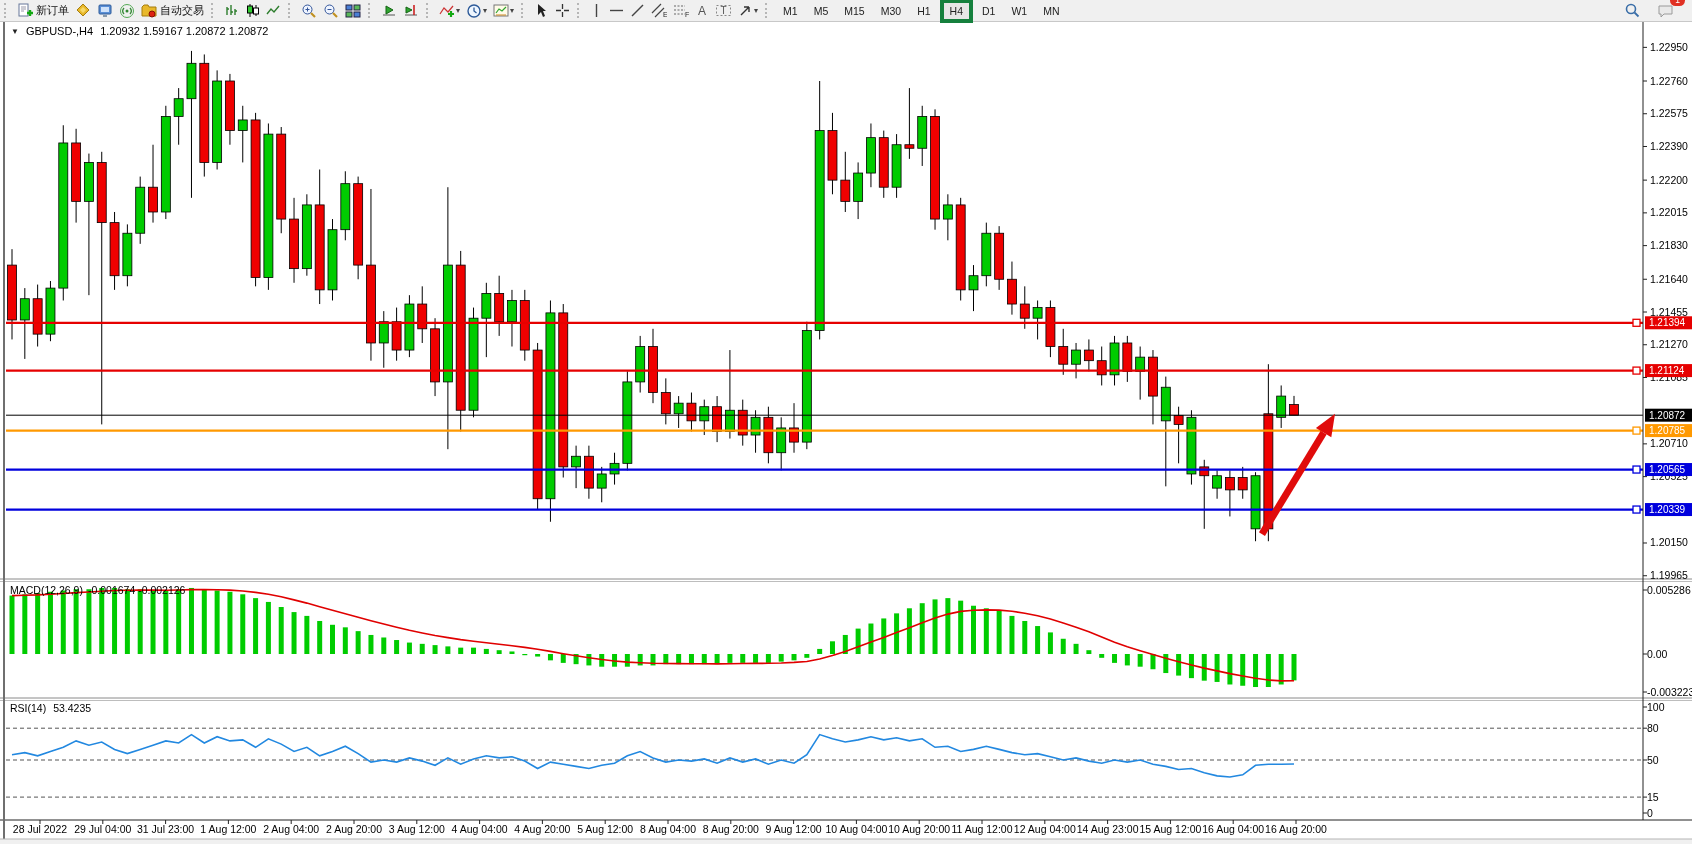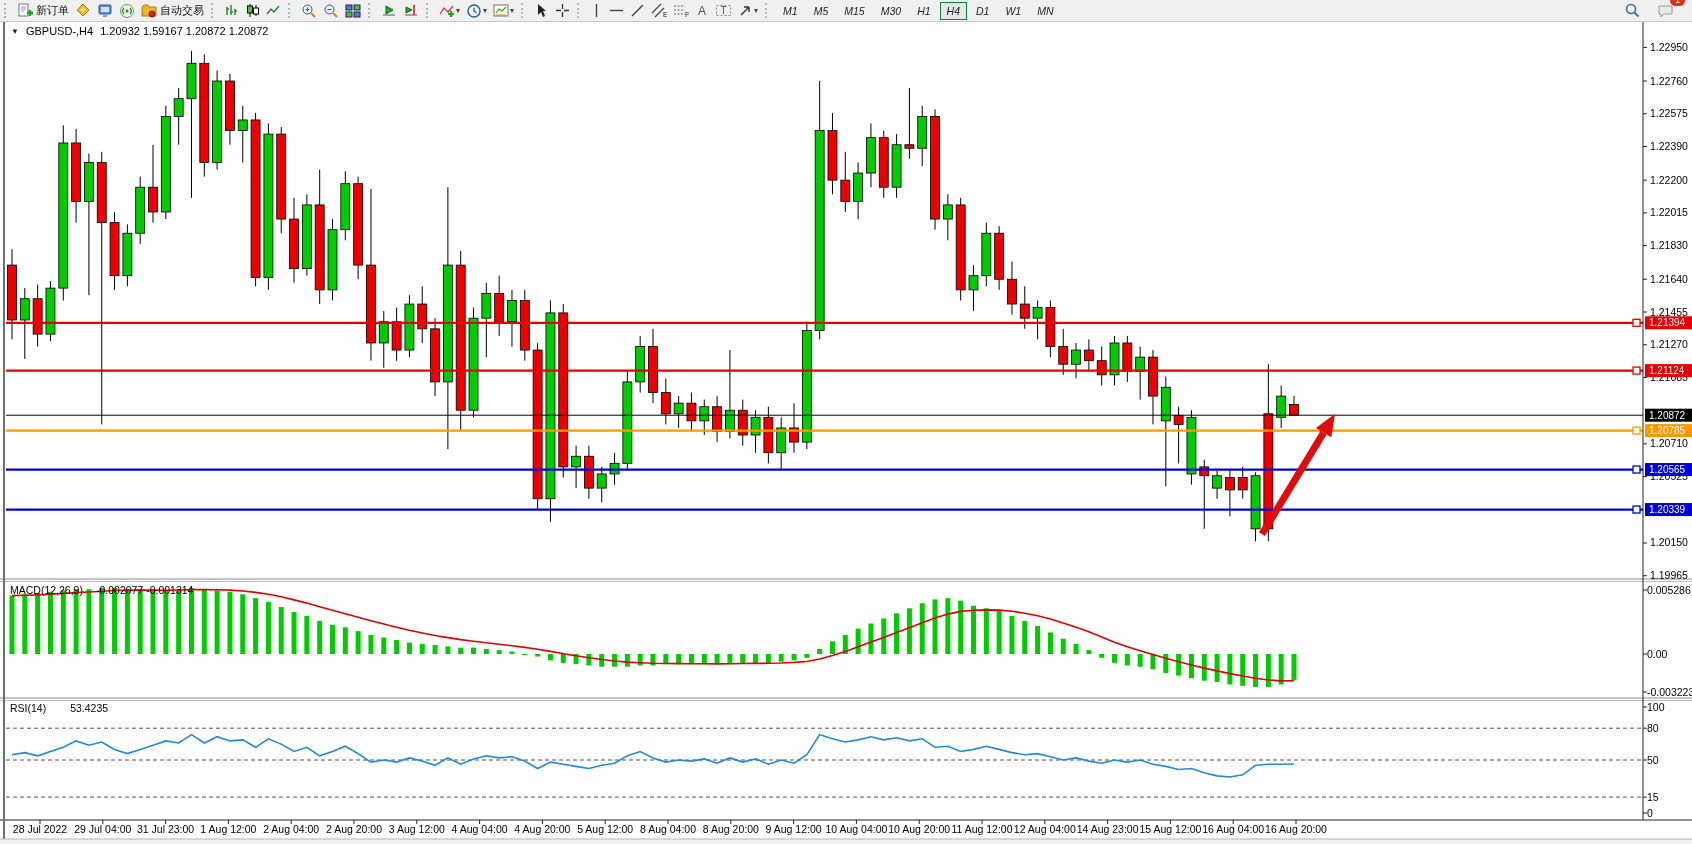--- a/index.html
+++ b/index.html
@@ -6,31 +6,31 @@
     font-family:"Liberation Sans",sans-serif;background:#f0f0f0;}
   .toolbar{position:absolute;top:0;left:0;width:1692px;height:21px;background:#f0f0f0;
     border-bottom:1px solid #c8c8c8;display:flex;align-items:center;z-index:10;}
   .tb-grip{width:5px;height:15px;border-left:2px dotted #b6b6b6;margin:0 3px 0 4px;}
   .tb-btn{height:19px;display:flex;align-items:center;justify-content:center;
     padding:4px 3px;cursor:default;}
   .tb-btn svg{display:block;}
   .tb-label{font-size:11px;color:#111;margin-left:3px;white-space:nowrap;}
   .caret{font-size:8px;color:#444;margin-left:1px;}
   .tf-btn{font-size:10.5px;color:#222;padding:2px 6px;margin:0 1px;border:1px solid transparent;}
-  .tf-active{background:#e6e6e6;border:1px solid #15803d;}
+  .tf-active{background:#e6e6e6;border:4px solid #15803d;}
   .tb-right{margin-left:auto;display:flex;align-items:center;margin-right:14px;}
   .notif-wrap{position:relative;margin-left:10px;}
   .badge{position:absolute;top:-2px;right:-7px;min-width:11px;height:11px;border-radius:6px;
     background:#e03023;color:#fff;font-size:8.5px;text-align:center;line-height:11px;padding:0 2px;}
   #chart-svg{position:absolute;top:0;left:0;}
   .overlay-label{position:absolute;z-index:5;color:#000;white-space:nowrap;}
   #chart-title{left:11px;top:25px;font-size:11px;display:flex;align-items:center;gap:7px;}
   #chart-title .dd{font-size:8px;color:#222;}
-  #macd-label{left:10px;top:584px;font-size:10.5px;display:flex;gap:13px;}
-  #rsi-label{left:10px;top:702px;font-size:10.5px;display:flex;gap:24px;}
+  #macd-label{left:10px;top:584px;font-size:10.5px;display:flex;gap:5px;}
+  #rsi-label{left:10px;top:702px;font-size:10.5px;display:flex;gap:7px;}
 </style>
 </head>
 <body>
 
 <div class="toolbar">
   <div class="tb-grip"></div>
 
   <div class="tb-btn">
     <span>
         <svg width="16" height="16">
@@ -265,21 +265,21 @@
     <span>
         <svg width="15" height="15">
       <path d="M3 12L11 4M11 4h-5M11 4v5" stroke="#333" stroke-width="1.4" fill="none"></path>
     </svg>
       </span>
     <span class="caret">▾</span>
   </div>
 
   <div class="tb-grip"></div>
 
-  <div style="display:flex;align-items:center;font-style:italic;">
+  <div style="display:flex;align-items:center;">
       <div class="tf-btn">M1</div>
       <div class="tf-btn">M5</div>
       <div class="tf-btn">M15</div>
       <div class="tf-btn">M30</div>
       <div class="tf-btn">H1</div>
       <div class="tf-btn tf-active">H4</div>
       <div class="tf-btn">D1</div>
       <div class="tf-btn">W1</div>
       <div class="tf-btn">MN</div>
     </div>
@@ -761,18 +761,18 @@
     </g>
   </svg>
 
 <div class="overlay-label" id="chart-title">
   <span class="dd">▼</span>
   <span>GBPUSD-,H4</span>
   <span>1.20932 1.59167 1.20872 1.20872</span>
 </div>
 <div class="overlay-label" id="macd-label">
   <span>MACD(12,26,9)</span>
-  <span>-0.002077 -0.001314</span>
+  <span>-0.001674 -0.002126</span>
 </div>
 <div class="overlay-label" id="rsi-label">
   <span>RSI(14)</span>
   <span>53.4235</span>
 </div>
 
 </body></html>

